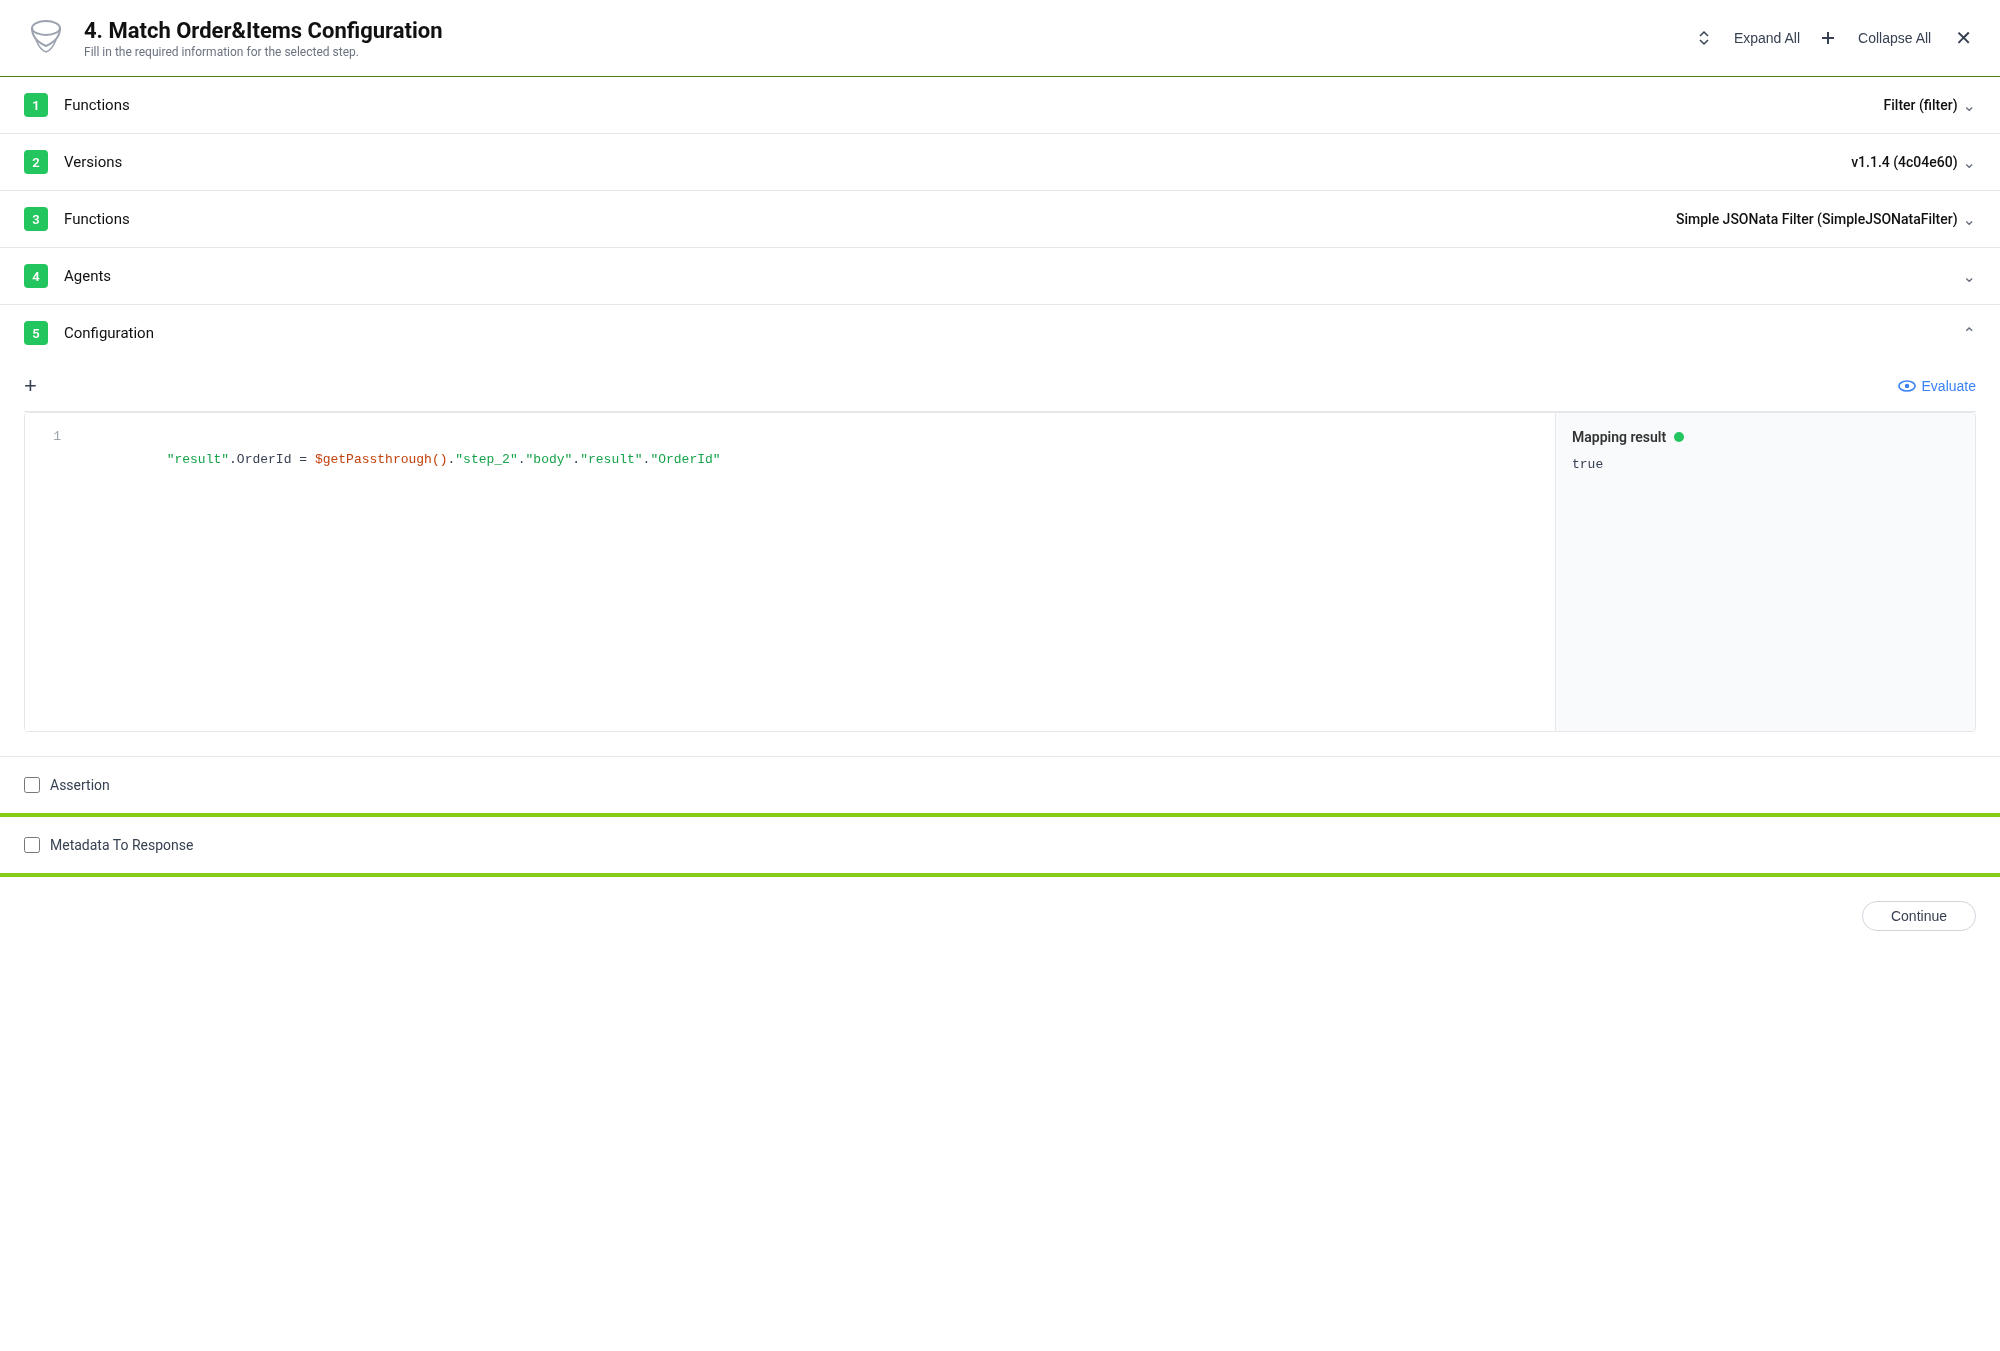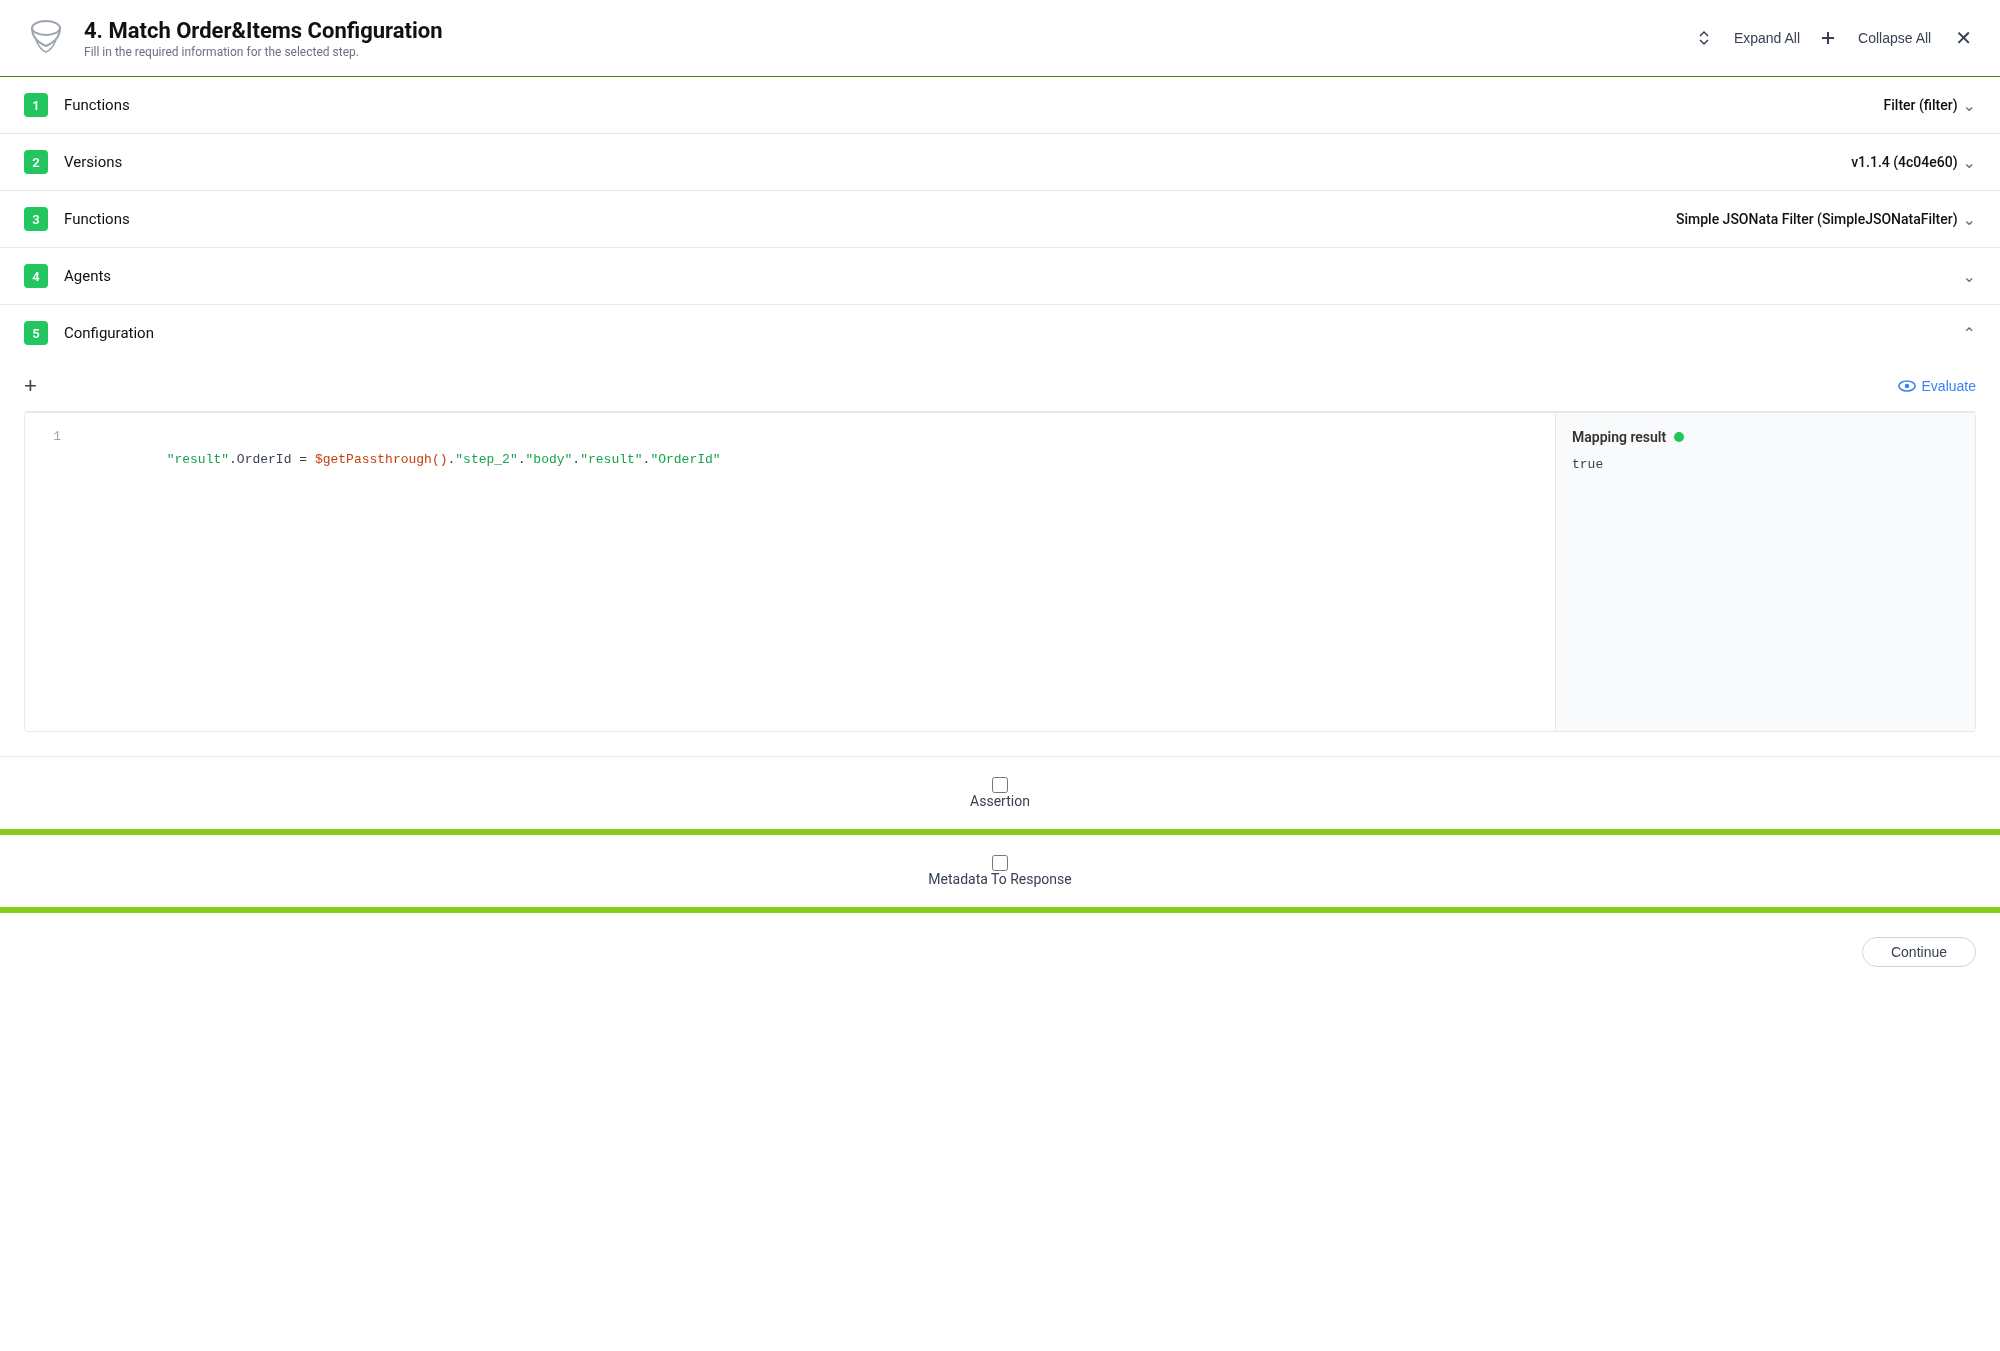--- a/index.html
+++ b/index.html
@@ -205,23 +205,23 @@
     .mapping-value {
       font-family: 'Courier New', Courier, monospace;
       font-size: 13px;
       color: #374151;
     }
 
     
     .checkbox-row {
       display: flex;
       align-items: center;
+      gap: 10px;
       padding: 20px 24px;
-      border-bottom: 6px solid #84cc16;
-      flex-direction: column;
+      border-bottom: 4px solid #84cc16;
     }
     .checkbox-row input[type="checkbox"] {
       width: 16px;
       height: 16px;
       cursor: pointer;
     }
     .checkbox-label {
       font-size: 14px;
       color: #374151;
     }

